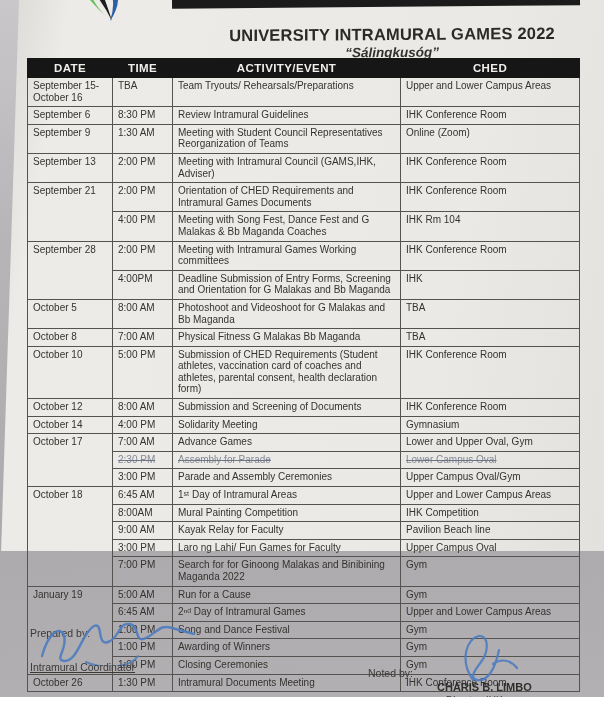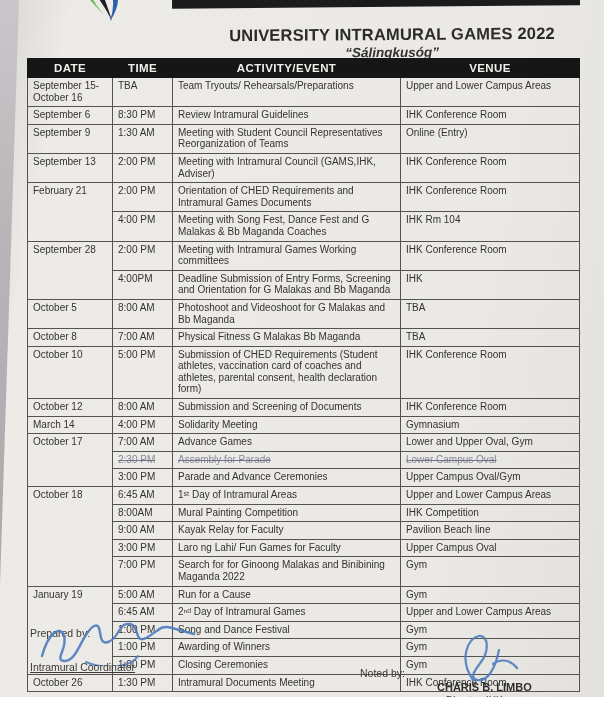--- a/index.html
+++ b/index.html
@@ -7,21 +7,21 @@
   body {
     width:604px; height:705px; position:relative; overflow:hidden;
     background:#ffffff;
     font-family:"Liberation Sans", sans-serif;
   }
   .photo {
     position:absolute; top:0; left:0; width:604px; height:697px; overflow:hidden;
     background:linear-gradient(178deg,#cac7ca 0%, #b7b4b7 35%, #adaaad 75%, #b3b0b3 100%);
   }
   .paper {
-    position:absolute; top:0; left:0; width:604px; height:697px;
+    position:absolute; top:0; left:0; width:604px; height:551px;
     background:linear-gradient(100deg,#d9d7d4 0%, #edebe7 10%, #ebe9e5 72%, #e3e1de 100%);
     clip-path:polygon(19px 0, 604px 0, 604px 697px, 0 697px, 0 585px);
   }
   .top-bar {
     position:absolute; left:172px; top:-5px; width:408px; height:12px;
     background:#1b1b1b; transform:rotate(-0.5deg);
   }
   .logo { position:absolute; left:82px; top:-5px; width:44px; height:32px; }
   .title-block { position:absolute; left:222px; top:25px; width:340px; text-align:center; }
   .title {
@@ -53,21 +53,21 @@
     color:#848a97; text-decoration:line-through; text-decoration-color:#6f7584;
     filter:blur(0.3px);
   }
   .footer {
     position:absolute; left:0; top:612px; width:604px; height:93px;
     font-size:10.5px; color:#3b3a37;
   }
   .prepared-label { position:absolute; left:30px;  top:15px; }
   .prepared-name  { position:absolute; left:30px;  top:36px; font-weight:bold; font-size:11px; color:#2f2e2b; letter-spacing:0.2px; }
   .prepared-title { position:absolute; left:30px;  top:49px;text-decoration:underline; }
-  .noted-label    { position:absolute; left:360px; top:55px; }
+  .noted-label    { position:absolute; left:368px; top:55px; }
   .noted-name     { position:absolute; left:437px; top:69px; font-weight:bold; font-size:11px; color:#2f2e2b;text-align:right; }
   .noted-title    { position:absolute; left:446px; top:83px; font-size:10px; }
   .sig1 { position:absolute; left:34px;  top:4px;  }
   .sig2 { position:absolute; left:455px; top:18px; }
 </style>
 </head>
 <body>
 
 <div class="photo">
   <div class="paper">
@@ -90,51 +90,51 @@
         <col class="c-date">
           <col class="c-time">
           <col class="c-act">
           <col class="c-venue">
       </colgroup>
       <thead>
         <tr>
           <th>DATE</th>
           <th>TIME</th>
           <th>ACTIVITY/EVENT</th>
-          <th>VENUE</th>
+          <th>CHED</th>
         </tr>
       </thead>
       <tbody>
           <tr>
             <td class="c-date">September 15-
 October 16</td>
             <td class="struckable">TBA</td>
             <td class="struckable">Team Tryouts/ Rehearsals/Preparations</td>
             <td class="struckable">Upper and Lower Campus Areas</td>
           </tr>
           <tr>
             <td class="c-date">September 6</td>
             <td class="struckable">8:30 PM</td>
             <td class="struckable">Review Intramural Guidelines</td>
             <td class="struckable">IHK Conference Room</td>
           </tr>
           <tr>
             <td class="c-date">September 9</td>
             <td class="struckable">1:30 AM</td>
             <td class="struckable">Meeting with Student Council Representatives Reorganization of Teams</td>
-            <td class="struckable">Online (Entry)</td>
+            <td class="struckable">Online (Zoom)</td>
           </tr>
           <tr>
             <td class="c-date">September 13</td>
             <td class="struckable">2:00 PM</td>
             <td class="struckable">Meeting with Intramural Council (GAMS,IHK, Adviser)</td>
             <td class="struckable">IHK Conference Room</td>
           </tr>
           <tr>
-            <td class="c-date" rowspan="2">February 21</td>
+            <td class="c-date" rowspan="2">September 21</td>
             <td class="struckable">2:00 PM</td>
             <td class="struckable">Orientation of CHED Requirements  and Intramural Games Documents</td>
             <td class="struckable">IHK Conference Room</td>
           </tr>
           <tr>
             <td class="struckable">4:00 PM</td>
             <td class="struckable">Meeting with Song Fest, Dance Fest and G Malakas &amp; Bb Maganda Coaches</td>
             <td class="struckable">IHK Rm 104</td>
           </tr>
           <tr>
@@ -166,39 +166,39 @@
             <td class="struckable">Submission of CHED Requirements (Student athletes, vaccination card of coaches and athletes, parental consent, health declaration form)</td>
             <td class="struckable">IHK Conference Room</td>
           </tr>
           <tr>
             <td class="c-date">October 12</td>
             <td class="struckable">8:00 AM</td>
             <td class="struckable">Submission and Screening  of Documents</td>
             <td class="struckable">IHK Conference Room</td>
           </tr>
           <tr>
-            <td class="c-date">March 14</td>
+            <td class="c-date">October 14</td>
             <td class="struckable">4:00 PM</td>
             <td class="struckable">Solidarity Meeting</td>
             <td class="struckable">Gymnasium</td>
           </tr>
           <tr>
             <td class="c-date" rowspan="3">October 17</td>
             <td class="struckable">7:00 AM</td>
             <td class="struckable">Advance Games</td>
             <td class="struckable">Lower and Upper Oval, Gym</td>
           </tr>
           <tr class="struck">
             <td class="struckable">2:30 PM</td>
             <td class="struckable">Assembly for Parade</td>
             <td class="struckable">Lower Campus Oval</td>
           </tr>
           <tr>
             <td class="struckable">3:00 PM</td>
-            <td class="struckable">Parade and Advance Ceremonies</td>
+            <td class="struckable">Parade and Assembly Ceremonies</td>
             <td class="struckable">Upper Campus Oval/Gym</td>
           </tr>
           <tr>
             <td class="c-date" rowspan="5">October 18</td>
             <td class="struckable">6:45 AM</td>
             <td class="struckable">1ˢᵗ Day of Intramural Areas</td>
             <td class="struckable">Upper and Lower Campus Areas</td>
           </tr>
           <tr>
             <td class="struckable">8:00AM</td>

